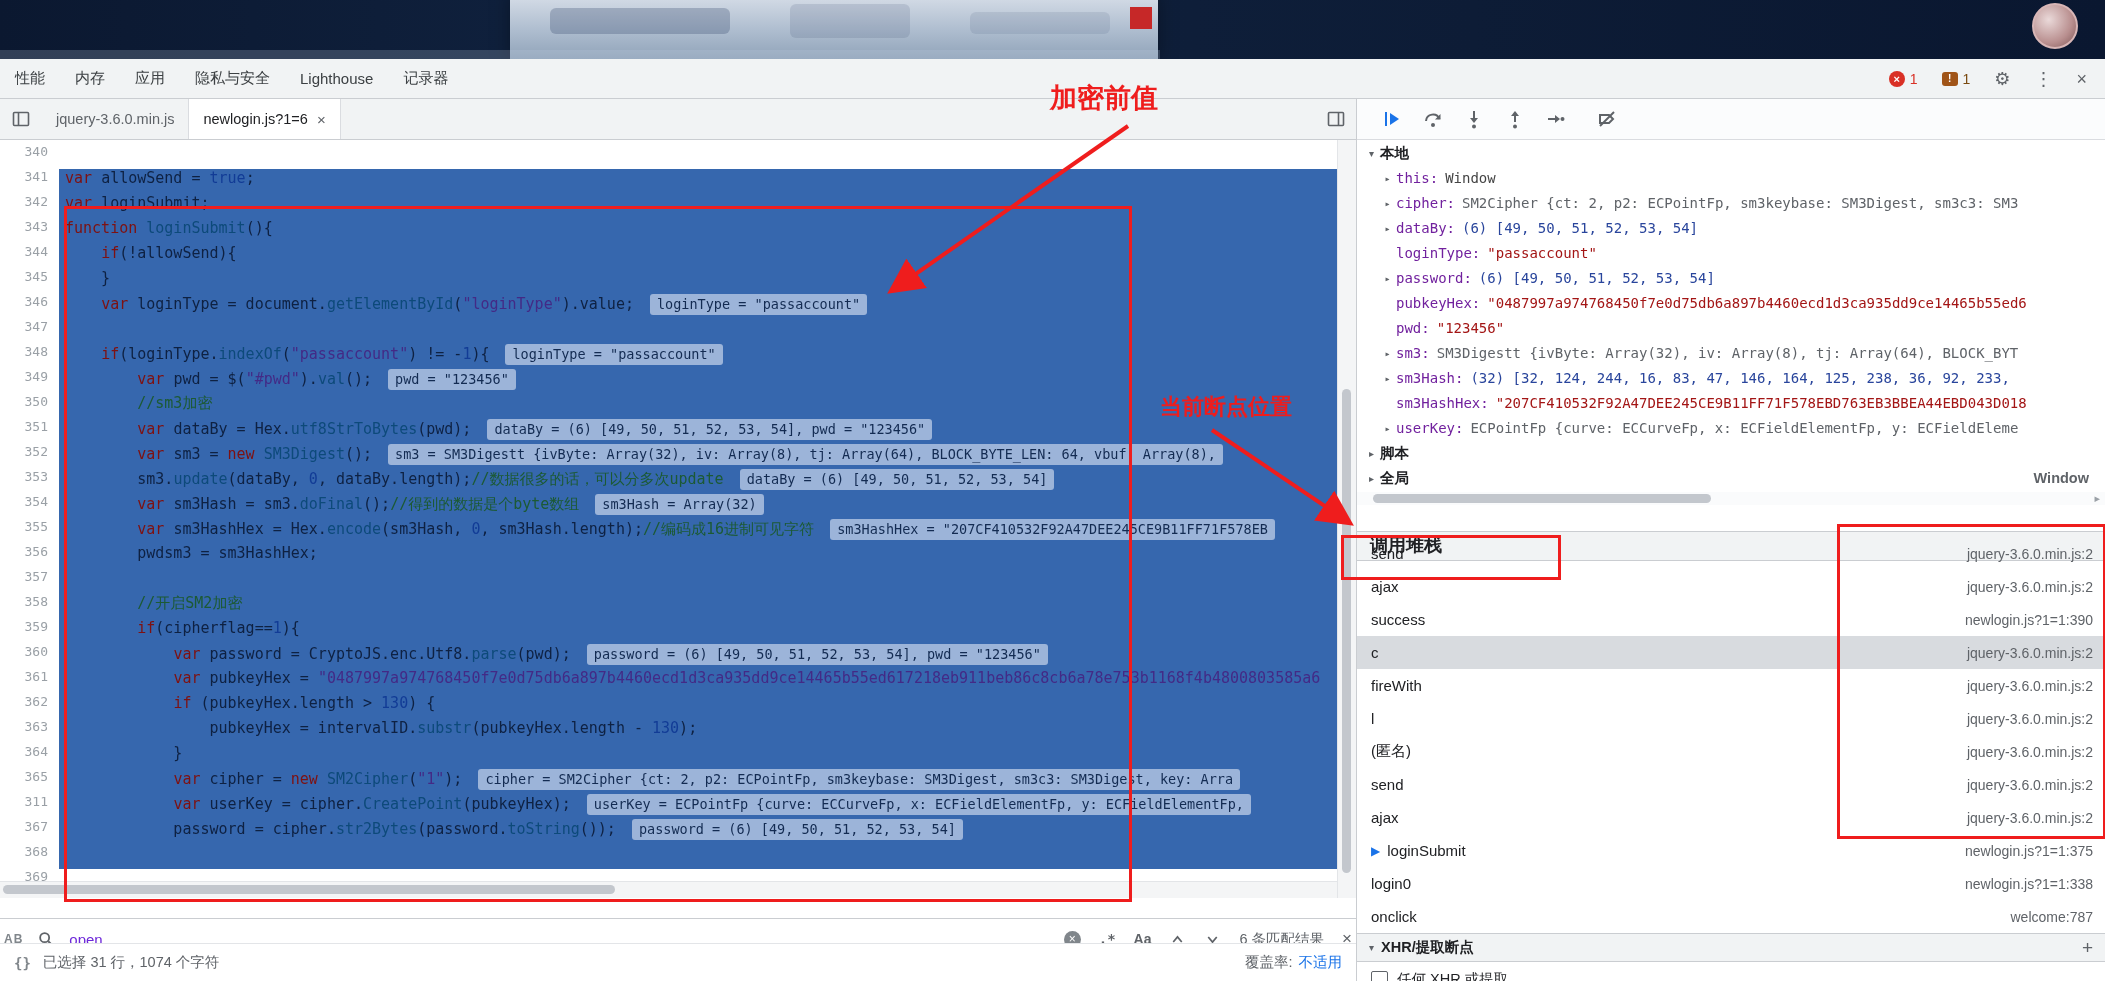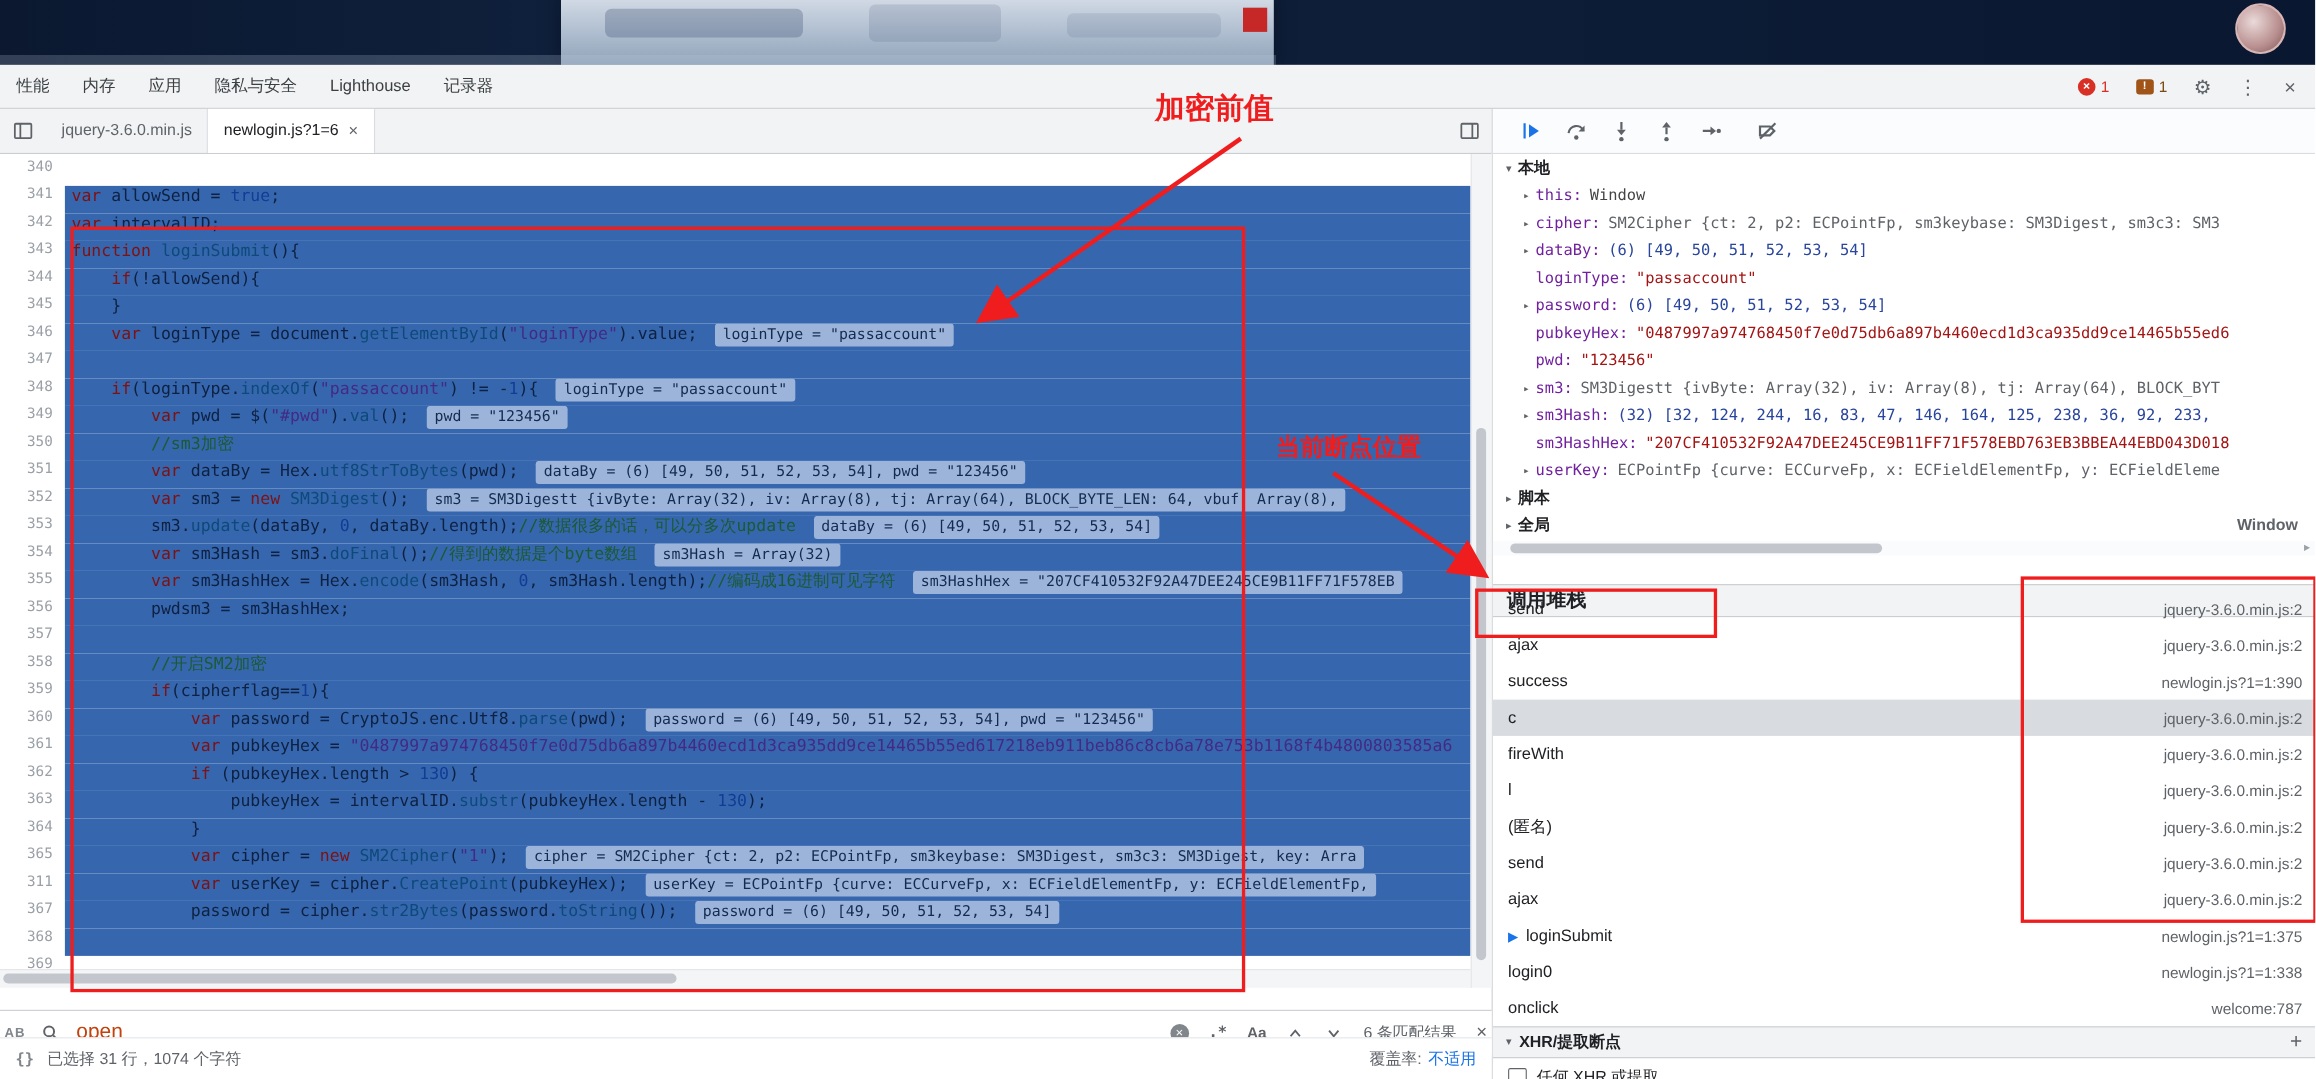--- a/index.html
+++ b/index.html
@@ -59,21 +59,21 @@
     border-top:1px solid #e3e5e8;box-sizing:border-box;z-index:5;}
   .eh-thumb{position:absolute;left:3px;top:3px;width:612px;height:9px;background:#c3c7cd;border-radius:5px;}
   .ev-scroll{position:absolute;left:1337px;top:140px;width:19px;height:758px;background:#f4f5f6;
     border-left:1px solid #e3e5e8;box-sizing:border-box;z-index:5;}
   .ev-thumb{position:absolute;left:4px;top:249px;width:9px;height:484px;background:#c3c7cd;border-radius:5px;}
 
   
   .searchbar{position:absolute;left:0;top:918px;width:1356px;height:41px;border-top:1px solid #cacdd1;
     display:flex;align-items:center;background:#fff;box-sizing:border-box;padding:0 4px;gap:14px;z-index:6;}
   .ab-icon{font-size:12px;color:#80868b;font-weight:bold;letter-spacing:1px;}
-  .search-query{font-size:19px;color:#c2410c;}
+  .search-query{font-size:15px;color:#6d28d9;}
   .search-cluster{margin-left:auto;display:flex;align-items:center;gap:18px;}
   .clear-icon{width:17px;height:17px;border-radius:50%;background:#80868b;color:#fff;text-align:center;
     line-height:17px;font-size:12px;}
   .regex-icon{font:bold 14px "DejaVu Sans Mono",monospace;color:#5f6368;}
   .case-icon{font-size:14px;color:#5f6368;font-weight:bold;}
   .results{font-size:14.5px;color:#5f6368;}
   .search-close{color:#5f6368;font-size:17px;}
   .statusbar{position:absolute;left:0;top:943px;width:1356px;height:38px;border-top:1px solid #e3e5e8;
     display:flex;align-items:center;gap:12px;padding:0 14px;font-size:14.5px;color:#5f6368;
     box-sizing:border-box;background:#fff;z-index:6;}
@@ -223,21 +223,21 @@
         <div class="ln">364</div>
         <div class="ln">365</div>
         <div class="ln">311</div>
         <div class="ln">367</div>
         <div class="ln">368</div>
         <div class="ln">369</div>
       </div>
     <div class="codewrap">
         <div class="code-line"></div>
         <div class="code-line sel"><span class="tok-k">var </span><span class="tok-d">allowSend = </span><span class="tok-n">true</span><span class="tok-d">;</span></div>
-        <div class="code-line sel"><span class="tok-k">var </span><span class="tok-d">intervalID;</span></div>
+        <div class="code-line sel"><span class="tok-k">var </span><span class="tok-d">loginSubmit;</span></div>
         <div class="code-line sel"><span class="tok-k">function </span><span class="tok-f">loginSubmit</span><span class="tok-d">(){</span></div>
         <div class="code-line sel"><span class="tok-d">    </span><span class="tok-k">if</span><span class="tok-d">(!allowSend){</span></div>
         <div class="code-line sel"><span class="tok-d">    }</span></div>
         <div class="code-line sel"><span class="tok-d">    </span><span class="tok-k">var </span><span class="tok-d">loginType = document.</span><span class="tok-f">getElementById</span><span class="tok-d">(</span><span class="tok-s">"loginType"</span><span class="tok-d">).value;</span><span class="chip">loginType = "passaccount"</span></div>
         <div class="code-line sel"></div>
         <div class="code-line sel"><span class="tok-d">    </span><span class="tok-k">if</span><span class="tok-d">(loginType.</span><span class="tok-f">indexOf</span><span class="tok-d">(</span><span class="tok-s">"passaccount"</span><span class="tok-d">) != -</span><span class="tok-n">1</span><span class="tok-d">){</span><span class="chip">loginType = "passaccount"</span></div>
         <div class="code-line sel"><span class="tok-d">        </span><span class="tok-k">var </span><span class="tok-d">pwd = $(</span><span class="tok-s">"#pwd"</span><span class="tok-d">).</span><span class="tok-f">val</span><span class="tok-d">();</span><span class="chip">pwd = "123456"</span></div>
         <div class="code-line sel"><span class="tok-d">        </span><span class="tok-c">//sm3加密</span></div>
         <div class="code-line sel"><span class="tok-d">        </span><span class="tok-k">var </span><span class="tok-d">dataBy = Hex.</span><span class="tok-f">utf8StrToBytes</span><span class="tok-d">(pwd);</span><span class="chip">dataBy = (6) [49, 50, 51, 52, 53, 54], pwd = "123456"</span></div>
         <div class="code-line sel"><span class="tok-d">        </span><span class="tok-k">var </span><span class="tok-d">sm3 = </span><span class="tok-k">new </span><span class="tok-f">SM3Digest</span><span class="tok-d">();</span><span class="chip">sm3 = SM3Digestt {ivByte: Array(32), iv: Array(8), tj: Array(64), BLOCK_BYTE_LEN: 64, vbuf: Array(8),</span></div>

